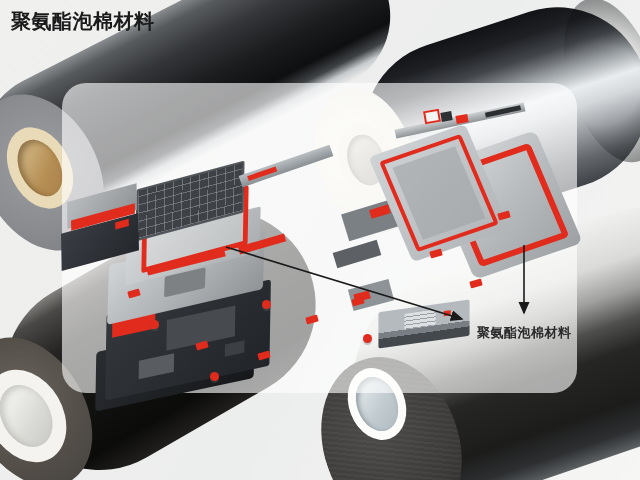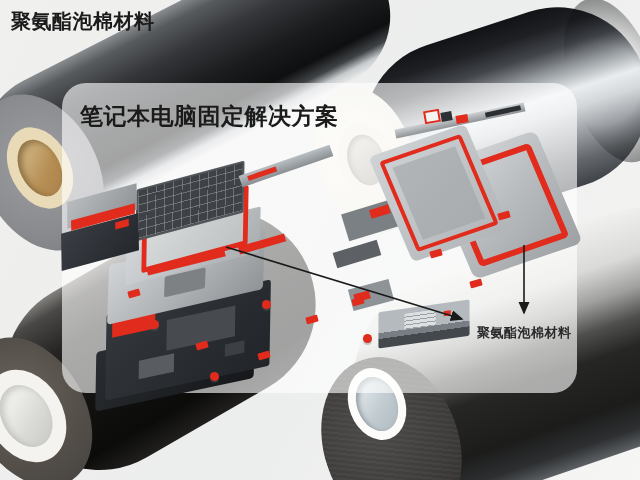--- a/index.html
+++ b/index.html
@@ -265,16 +265,15 @@
     <defs>
       <marker id="ah" markerWidth="9" markerHeight="8" refX="7" refY="3.5" orient="auto">
         <polygon points="0,0 8,3.5 0,7" fill="#1a1a1a"></polygon>
       </marker>
     </defs>
     <path d="M226,247 L462,319" stroke="#1a1a1a" stroke-width="1.6" fill="none" marker-end="url(#ah)"></path>
     <path d="M524,245 L524,313" stroke="#1a1a1a" stroke-width="1.6" fill="none" marker-end="url(#ah)"></path>
   </svg>
 
   <div class="txt title">聚氨酯泡棉材料</div>
-  <div class="txt caption">笔记本电脑固定解决方案</div>
   <div class="txt annotation">聚氨酯泡棉材料</div>
 
 </div>
 
 </body></html>

